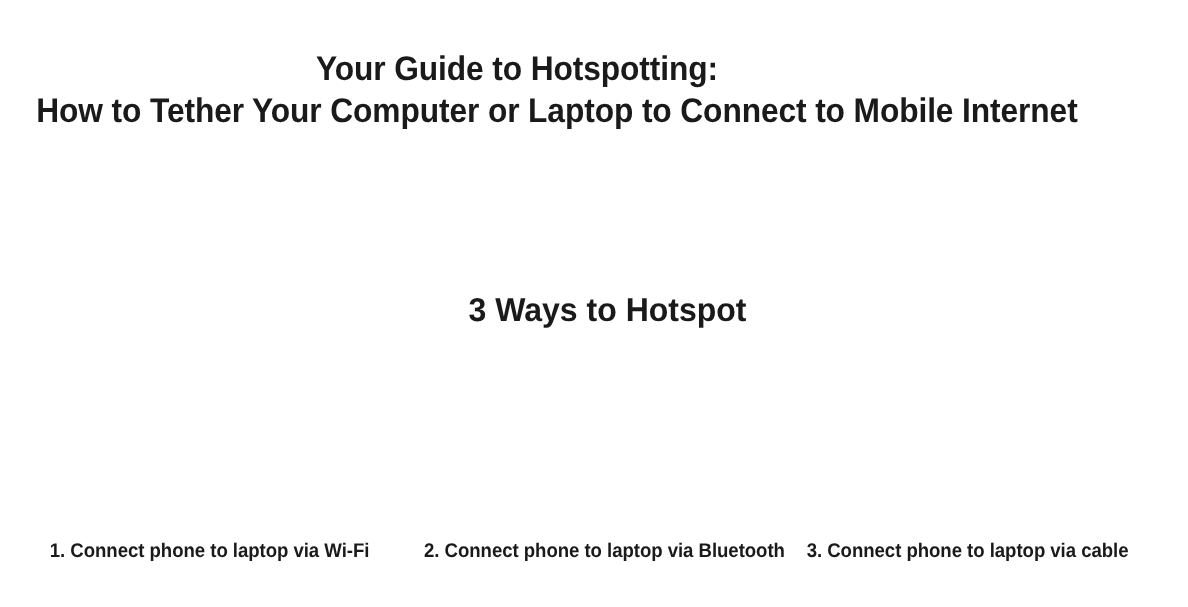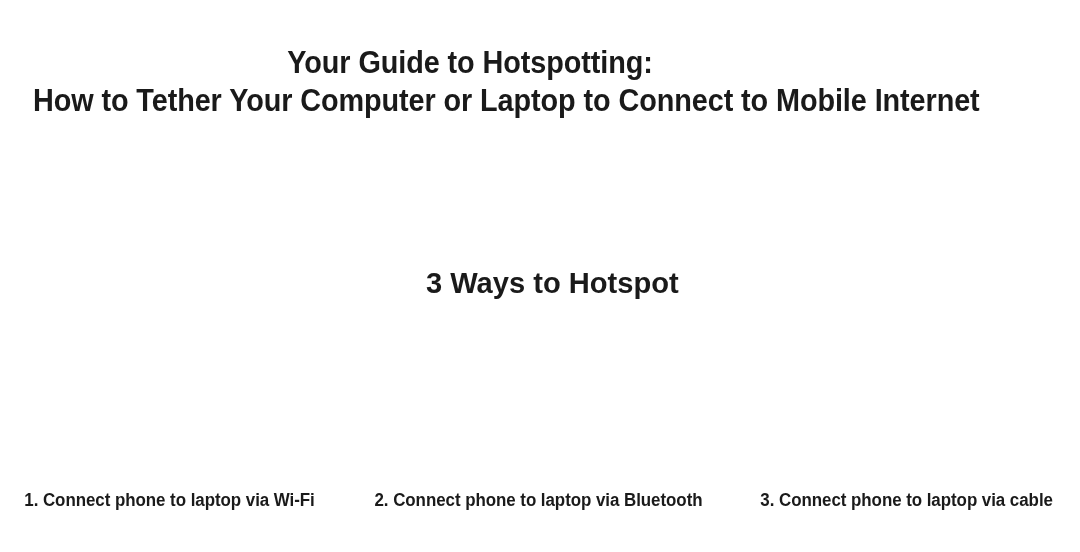--- a/index.html
+++ b/index.html
@@ -104,22 +104,22 @@
     font-family: "Liberation Sans Narrow", "Liberation Sans", "DejaVu Sans", sans-serif;
     font-weight: bold;
     font-size: 18px;
     line-height: 22px;
     letter-spacing: -0.05px;
     color: #1a1a1a;
     transform: scaleX(0.94);
     transform-origin: center center;
     white-space: nowrap;
   }
-  .caption-cell.align-left  { justify-content: flex-start; padding-left: 15px; }
-  .caption-cell.align-right { justify-content: flex-end;  padding-right: 18px; }
+  .caption-cell.align-left  { justify-content: flex-start; padding-left: 36px; }
+  .caption-cell.align-right {  padding-right: 18px; }
 </style>
 </head>
 <body>
 
 <div class="page">
 
   <div class="headline">
     <span class="headline-line">Your Guide to Hotspotting:</span>
     <span class="headline-line">How to Tether Your Computer or Laptop to Connect to Mobile Internet</span>
   </div>

